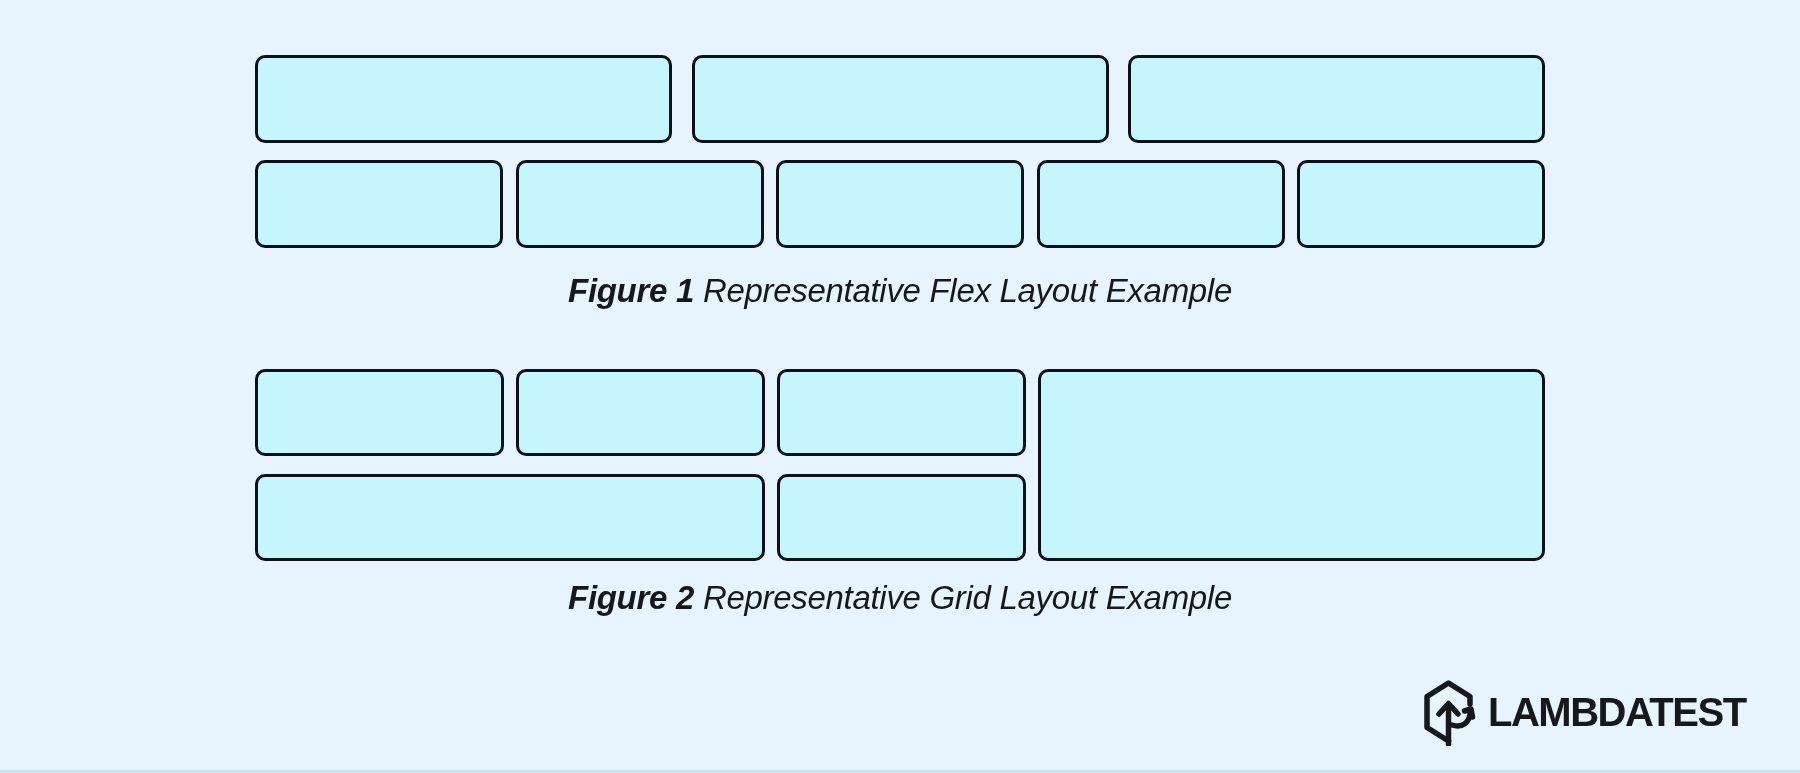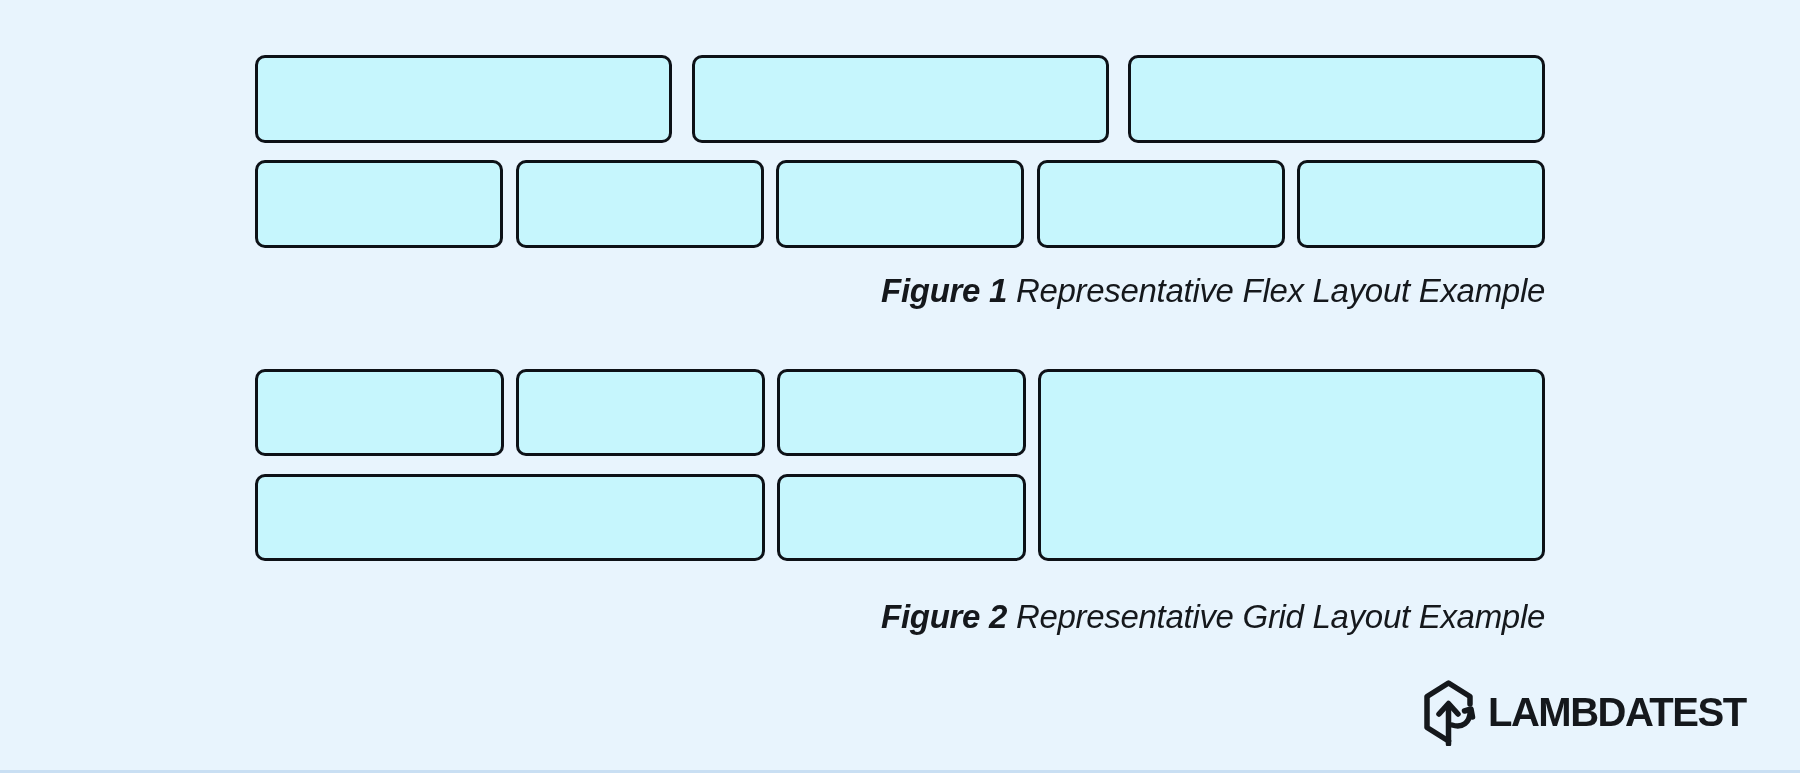--- a/index.html
+++ b/index.html
@@ -18,21 +18,21 @@
     height:88px; box-sizing:border-box;
     background:var(--fill, #c6f6fd);
     border:3px solid var(--border, #0d1117);
     border-radius:10px;
   }
   .row-top  .box { width:417px; }
   .row-bottom .box { width:248px; }
 
   .caption {
     margin:23px 0 0 0;
-    text-align:right;
+    text-align:center;
     font-style:italic;
     font-size:33px; line-height:40px;
     color:var(--text, #15181c);
     letter-spacing:-0.3px;
   }
   .caption strong { font-weight:700; }
 
   .grid {
     margin-top:58px;
     display:grid;
@@ -43,21 +43,21 @@
   .gbox {
     box-sizing:border-box;
     background:var(--fill, #c6f6fd);
     border:3px solid var(--border, #0d1117);
     border-radius:10px;
   }
   .gbox.tall { grid-column:4; grid-row:1 / span 2; }
   .gbox.wide { grid-column:1 / span 2; grid-row:2; }
   .gbox.last { grid-column:3; grid-row:2; }
 
-  .caption-grid { margin-top:36px; }
+  .caption-grid { margin-top:17px; }
 
   .brand {
     position:absolute; left:1419px; top:678px;
     display:flex; align-items:center; gap:9px;
   }
   .brand svg { display:block; }
   .brand-text {
     font-size:40px; font-weight:800;
     letter-spacing:-1.5px;
     color:var(--text, #15181c);

